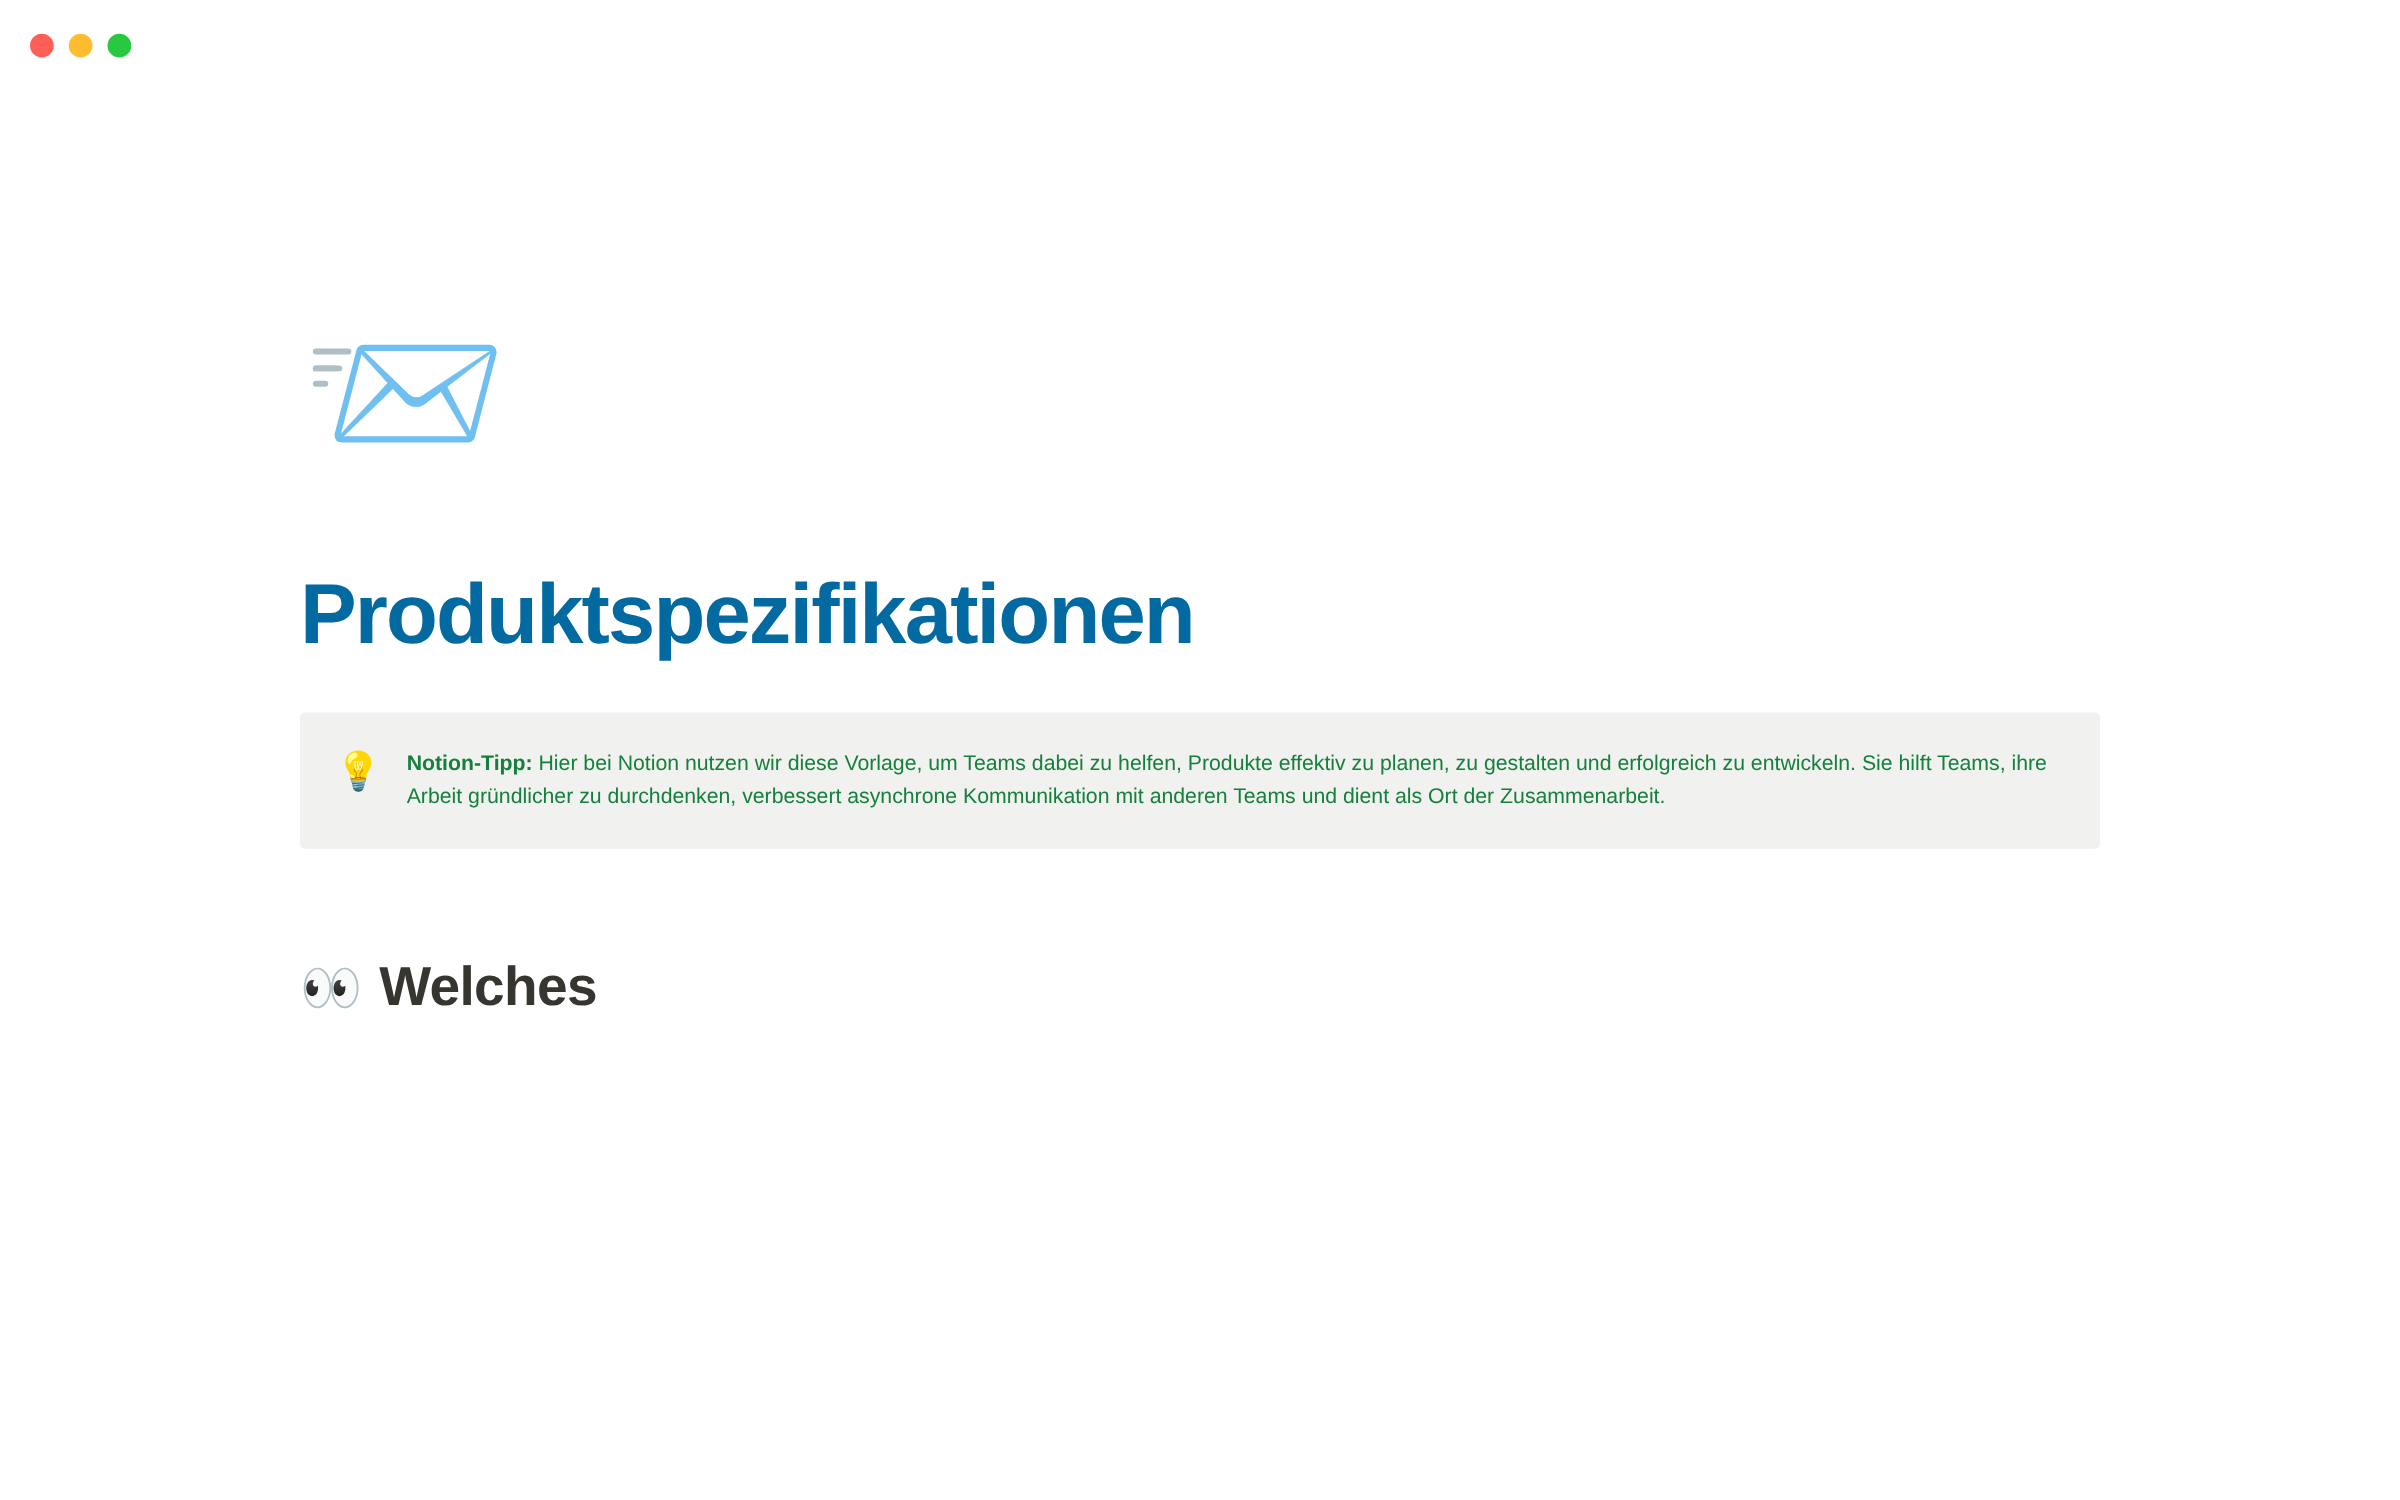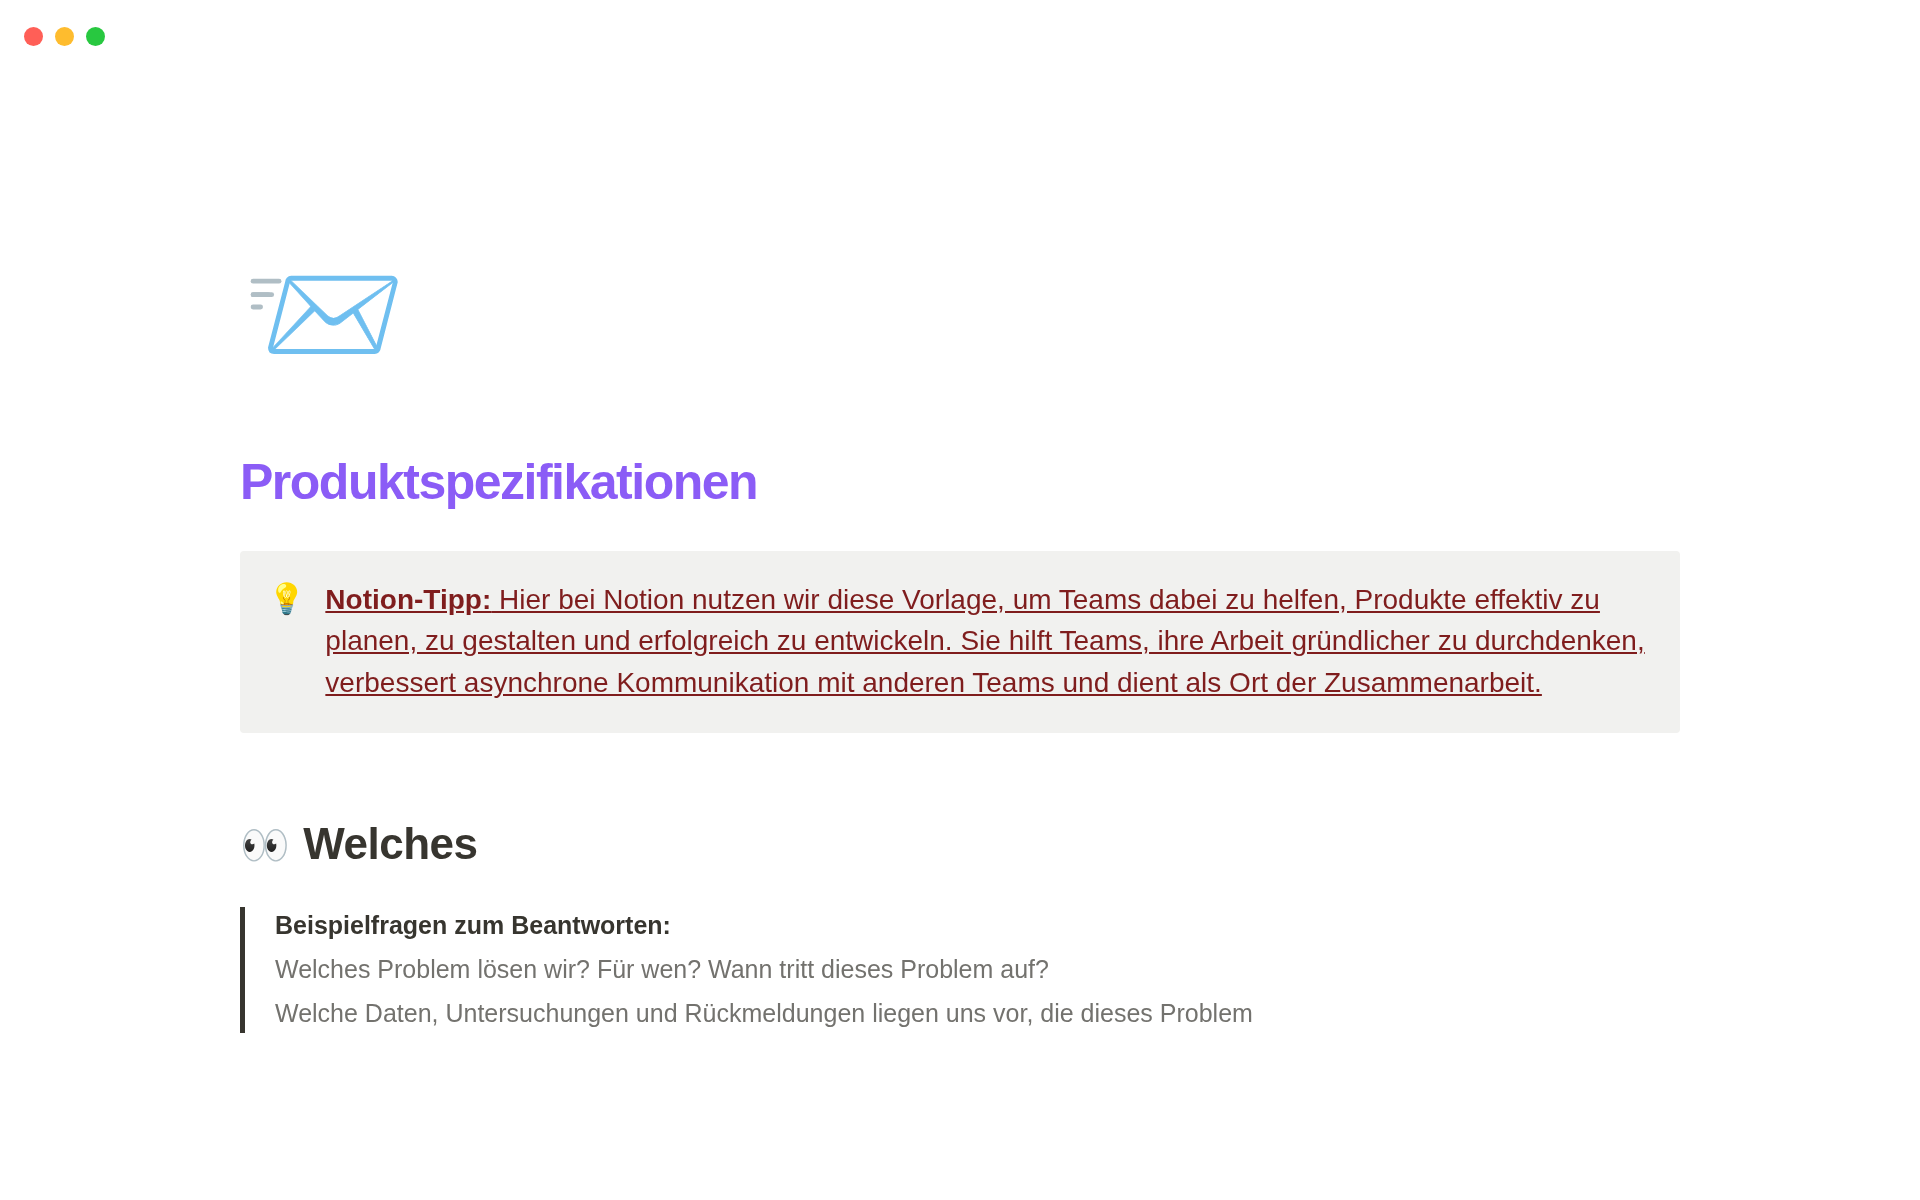--- a/index.html
+++ b/index.html
@@ -58,25 +58,25 @@
     margin-left: 2px;
     width: 156px;
     height: 156px;
     line-height: 156px;
     font-size: 132px;
     user-select: none;
   }
 
   .page-title {
     margin: 62px 0 0 0;
-    font-size: 50px;
+    font-size: 68px;
     line-height: 1.08;
     font-weight: 700;
     letter-spacing: -1.5px;
-    color: #8b5cf6;
+    color: #0369a1;
   }
 
   
   .callout {
     margin-top: 42px;
     background: #f1f1ef;
     border-radius: 4px;
     padding: 28px 34px 30px 28px;
     display: flex;
     align-items: flex-start;
@@ -84,25 +84,24 @@
     width: 1440px;
     box-sizing: border-box;
   }
   .callout-icon {
     font-size: 30px;
     line-height: 40px;
     flex: 0 0 auto;
     user-select: none;
   }
   .callout-text {
-    font-size: 28px;
+    font-size: 17px;
     line-height: 1.48;
-    color: #7f1d1d;
+    color: #15803d;
     flex: 1 1 auto;
-    text-decoration: underline;
   }
   .callout-text b {
     font-weight: 700;
   }
 
   
   .section-heading {
     margin-top: 86px;
     font-size: 44px;
     font-weight: 700;
@@ -159,20 +158,15 @@
       <div class="callout-text">
         <b>Notion-Tipp:</b><span> Hier bei Notion nutzen wir diese Vorlage, um Teams dabei zu helfen, Produkte effektiv zu planen, zu gestalten und erfolgreich zu entwickeln. Sie hilft Teams, ihre Arbeit gründlicher zu durchdenken, verbessert asynchrone Kommunikation mit anderen Teams und dient als Ort der Zusammenarbeit.</span>
       </div>
     </div>
 
     <h2 class="section-heading">
       <span class="section-emoji">👀</span>
       <span>Welches</span>
     </h2>
 
-    <div class="quote-block">
-      <div class="quote-title">Beispielfragen zum Beantworten:</div>
-      <div class="quote-line">Welches Problem lösen wir? Für wen? Wann tritt dieses Problem auf?</div>
-      <div class="quote-line">Welche Daten, Untersuchungen und Rückmeldungen liegen uns vor, die dieses Problem</div>
-    </div>
 
   </div>
 </div>
 
 </body></html>

